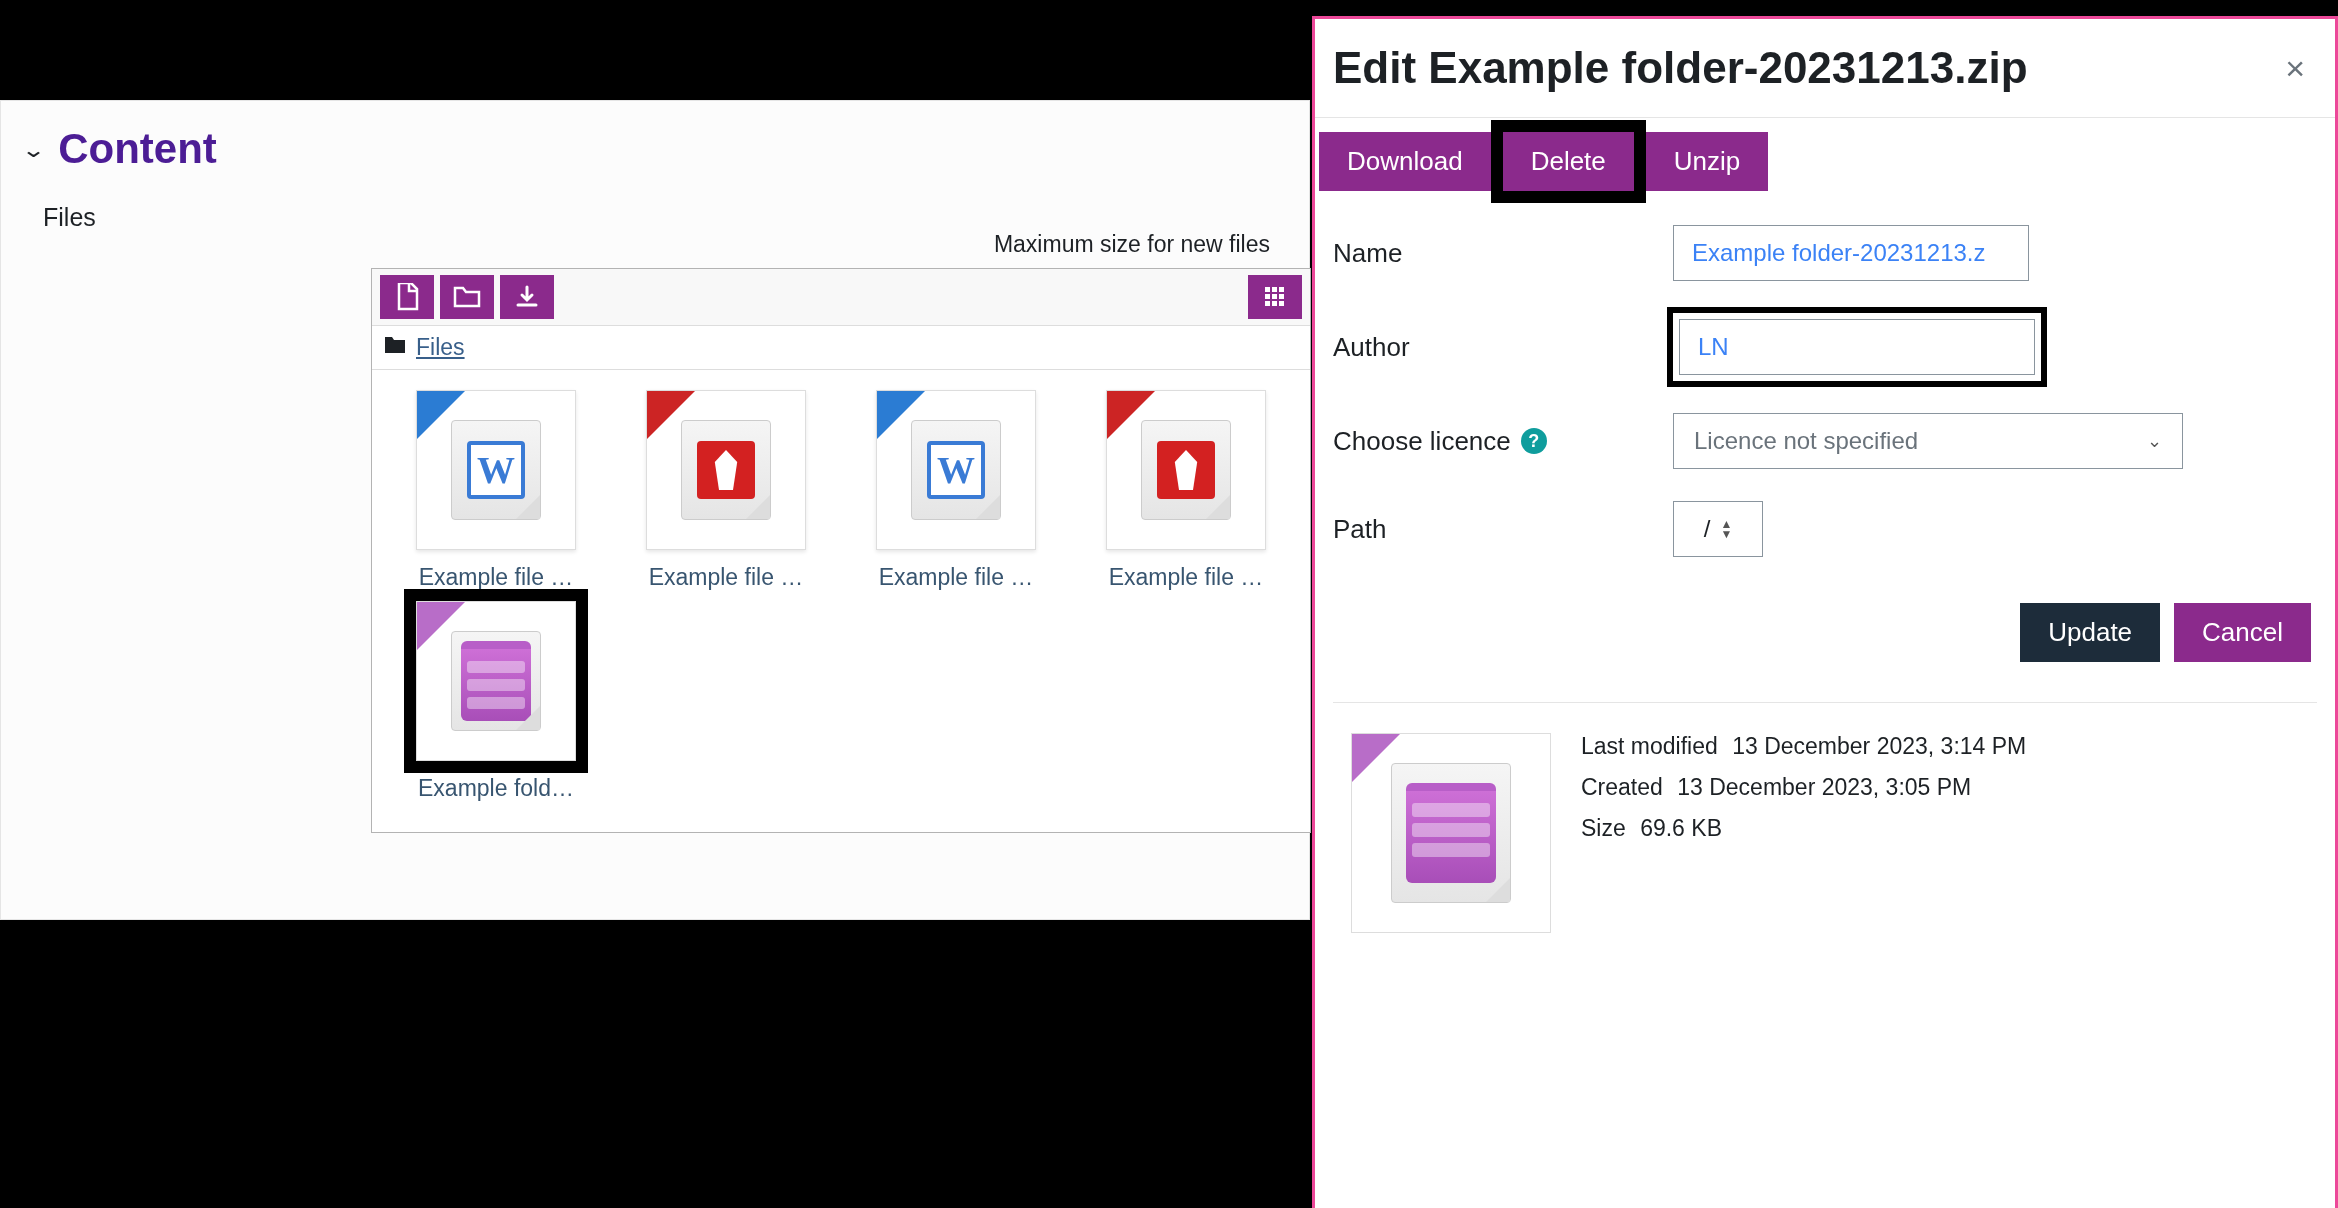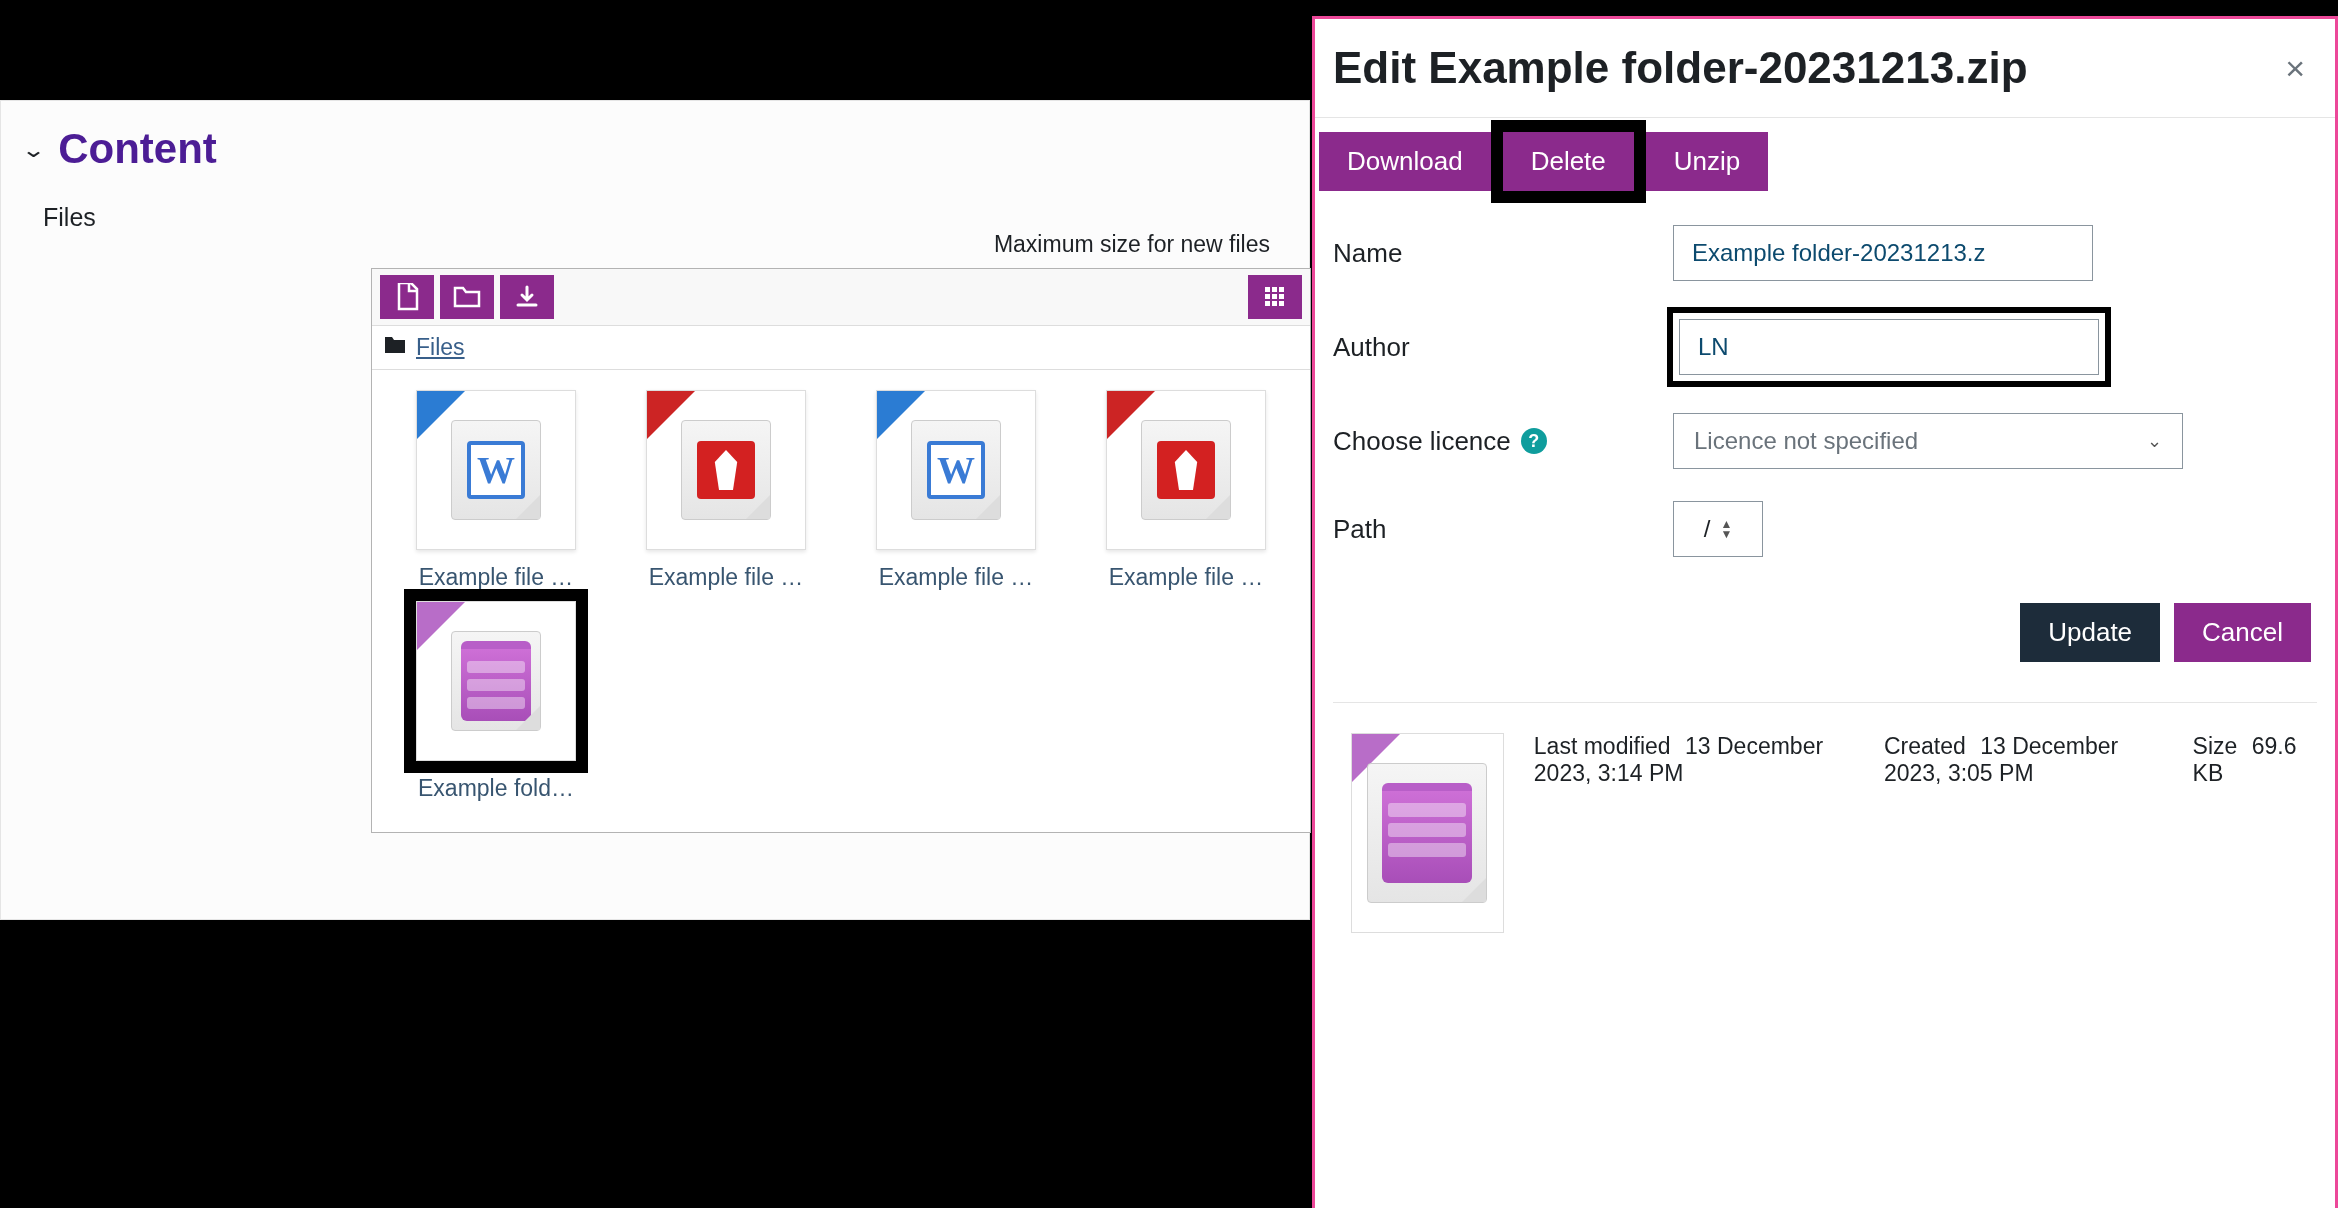--- a/index.html
+++ b/index.html
@@ -46,35 +46,35 @@
   .dialog-title { font-size: 44px; font-weight: bold; color: #1d2125; }
   .close-x { font-size: 34px; color: #6a737b; background: none; border: none; cursor: pointer; }
   .divider { height: 1px; background: #e5e5e5; }
 
   .action-row { display: flex; gap: 0; padding: 14px 0 18px 0; margin-left: 4px; }
   .act-btn { padding: 14px 28px; background: #8b2a8c; color: #fff; font-size: 26px; border: none; margin-right: 0; }
   .act-btn.delete-hl { outline: 12px solid #000; position: relative; z-index: 2; margin: 0 12px; }
 
   .form-row { display: flex; align-items: center; padding: 16px 18px; }
   .form-label { width: 340px; font-size: 26px; color: #1d2125; display: flex; align-items: center; gap: 10px; }
-  .form-input { width: 420px; height: 56px; border: 1px solid #8a959e; padding: 0 18px; font-size: 24px; color: #0c4a6e; background: #fff; }
+  .form-input { width: 356px; height: 56px; border: 1px solid #8a959e; padding: 0 18px; font-size: 24px; color: #3b82f6; background: #fff; }
   .form-input:disabled { background: #f5f5f5; }
   .author-hl { outline: 6px solid #000; padding:6px; display:inline-block; }
   .select-box { width: 510px; height: 56px; border: 1px solid #8a959e; padding: 0 20px; font-size: 24px; color: #6a737b; display:flex; align-items:center; justify-content:space-between; background:#fff; }
   .path-box { width: 90px; height: 56px; border: 1px solid #8a959e; display:flex; align-items:center; justify-content:center; gap:10px; font-size: 24px; color:#1d2125;}
   .path-arrows { display:flex; flex-direction:column; font-size:12px; color:#555; line-height:10px;}
   .help-ic { width:26px; height:26px; border-radius:50%; background:#0f9d9d; color:#fff; display:inline-flex; align-items:center; justify-content:center; font-size:18px; font-weight:bold; }
 
   .footer-actions { display:flex; justify-content:flex-end; gap:14px; padding: 30px 24px 40px 0; }
   .btn-update { background:#1d2c3a; color:#fff; font-size:26px; padding:14px 28px; border:none; }
   .btn-cancel { background:#8b2a8c; color:#fff; font-size:26px; padding:14px 28px; border:none; }
 
   .meta-section { display:flex; gap:30px; padding: 30px 18px; border-top:1px solid #e5e5e5; margin: 0 18px; }
   .meta-thumb { width: 200px; height: 200px; border:1px solid #ddd; background:#fff; display:flex; align-items:center; justify-content:center; position:relative; }
-  .meta-info { display:flex; flex-direction:row; gap:14px; font-size:23px; color:#1d2125; }
+  .meta-info { display:flex; flex-direction:column; gap:14px; font-size:23px; color:#1d2125; }
   .meta-info .lbl { color:#1d2125; font-weight:normal; margin-right:8px; }
   .chev-down { font-size:18px; color:#555; }
 </style>
 </head>
 <body>
 
 <div class="left-panel">
   <div class="section-header">
     <span class="section-chevron">⌄</span>
     <span class="section-title">Content</span>

